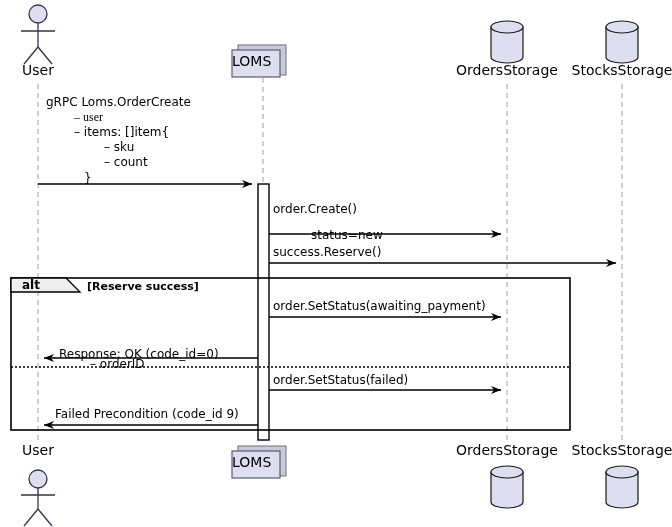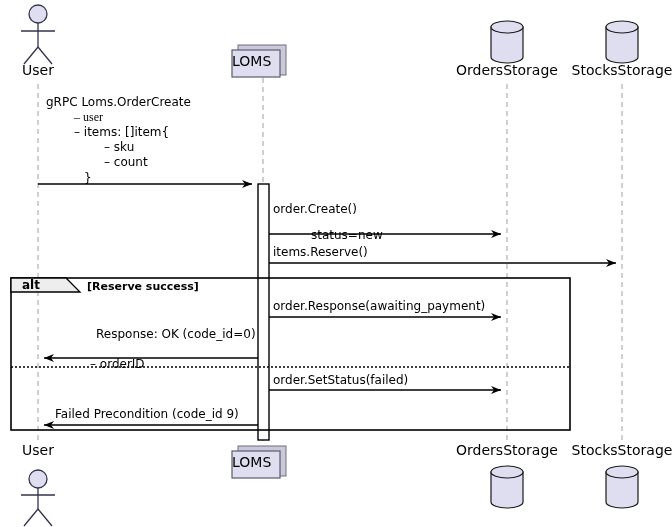--- a/index.html
+++ b/index.html
@@ -171,28 +171,28 @@
   <div class="lbl msg-label" style="left:46px; top:96px;">gRPC Loms.OrderCreate</div>
   <div class="lbl msg-label" style="left:74px; top:111px;font-family:Liberation Serif, serif;">– user</div>
   <div class="lbl msg-label" style="left:74px; top:126px;">– items: []item{</div>
   <div class="lbl msg-label" style="left:104px; top:141px;">– sku</div>
   <div class="lbl msg-label" style="left:104px; top:156px;">– count</div>
   <div class="lbl msg-label" style="left:84px; top:172px;">}</div>
 
   <div class="lbl msg-label" style="left:273px; top:203px;">order.Create()</div>
   <div class="lbl msg-label" style="left:311px; top:218px;margin-top:11px;">status=new</div>
 
-  <div class="lbl msg-label" style="left:273px; top:246px;">items.Reserve()</div>
+  <div class="lbl msg-label" style="left:273px; top:246px;">success.Reserve()</div>
 
   <div class="lbl frag-op" style="left:22px; top:279px;">alt</div>
   <div class="lbl frag-guard" style="left:87px; top:280px;">[Reserve success]</div>
 
-  <div class="lbl msg-label" style="left:273px; top:300px;">order.Response(awaiting_payment)</div>
-
-  <div class="lbl msg-label" style="left:59px; top:328px;margin-left:37px;">Response: OK (code_id=0)</div>
+  <div class="lbl msg-label" style="left:273px; top:300px;">order.SetStatus(awaiting_payment)</div>
+
+  <div class="lbl msg-label" style="left:59px; top:348px;">Response: OK (code_id=0)</div>
   <div class="lbl msg-label" style="left:90px; top:358px;">– orderID</div>
 
   <div class="lbl msg-label" style="left:273px; top:374px;">order.SetStatus(failed)</div>
 
   <div class="lbl msg-label" style="left:55px; top:408px;">Failed Precondition (code_id 9)</div>
 
   <div class="lbl participant-name" style="left:0px; top:444px; width:76px;">User</div>
   <div class="lbl box-text" style="left:232px; top:456px; width:48px;">LOMS</div>
   <div class="lbl participant-name" style="left:437px; top:444px; width:140px;">OrdersStorage</div>
   <div class="lbl participant-name" style="left:552px; top:444px; width:140px;">StocksStorage</div>

